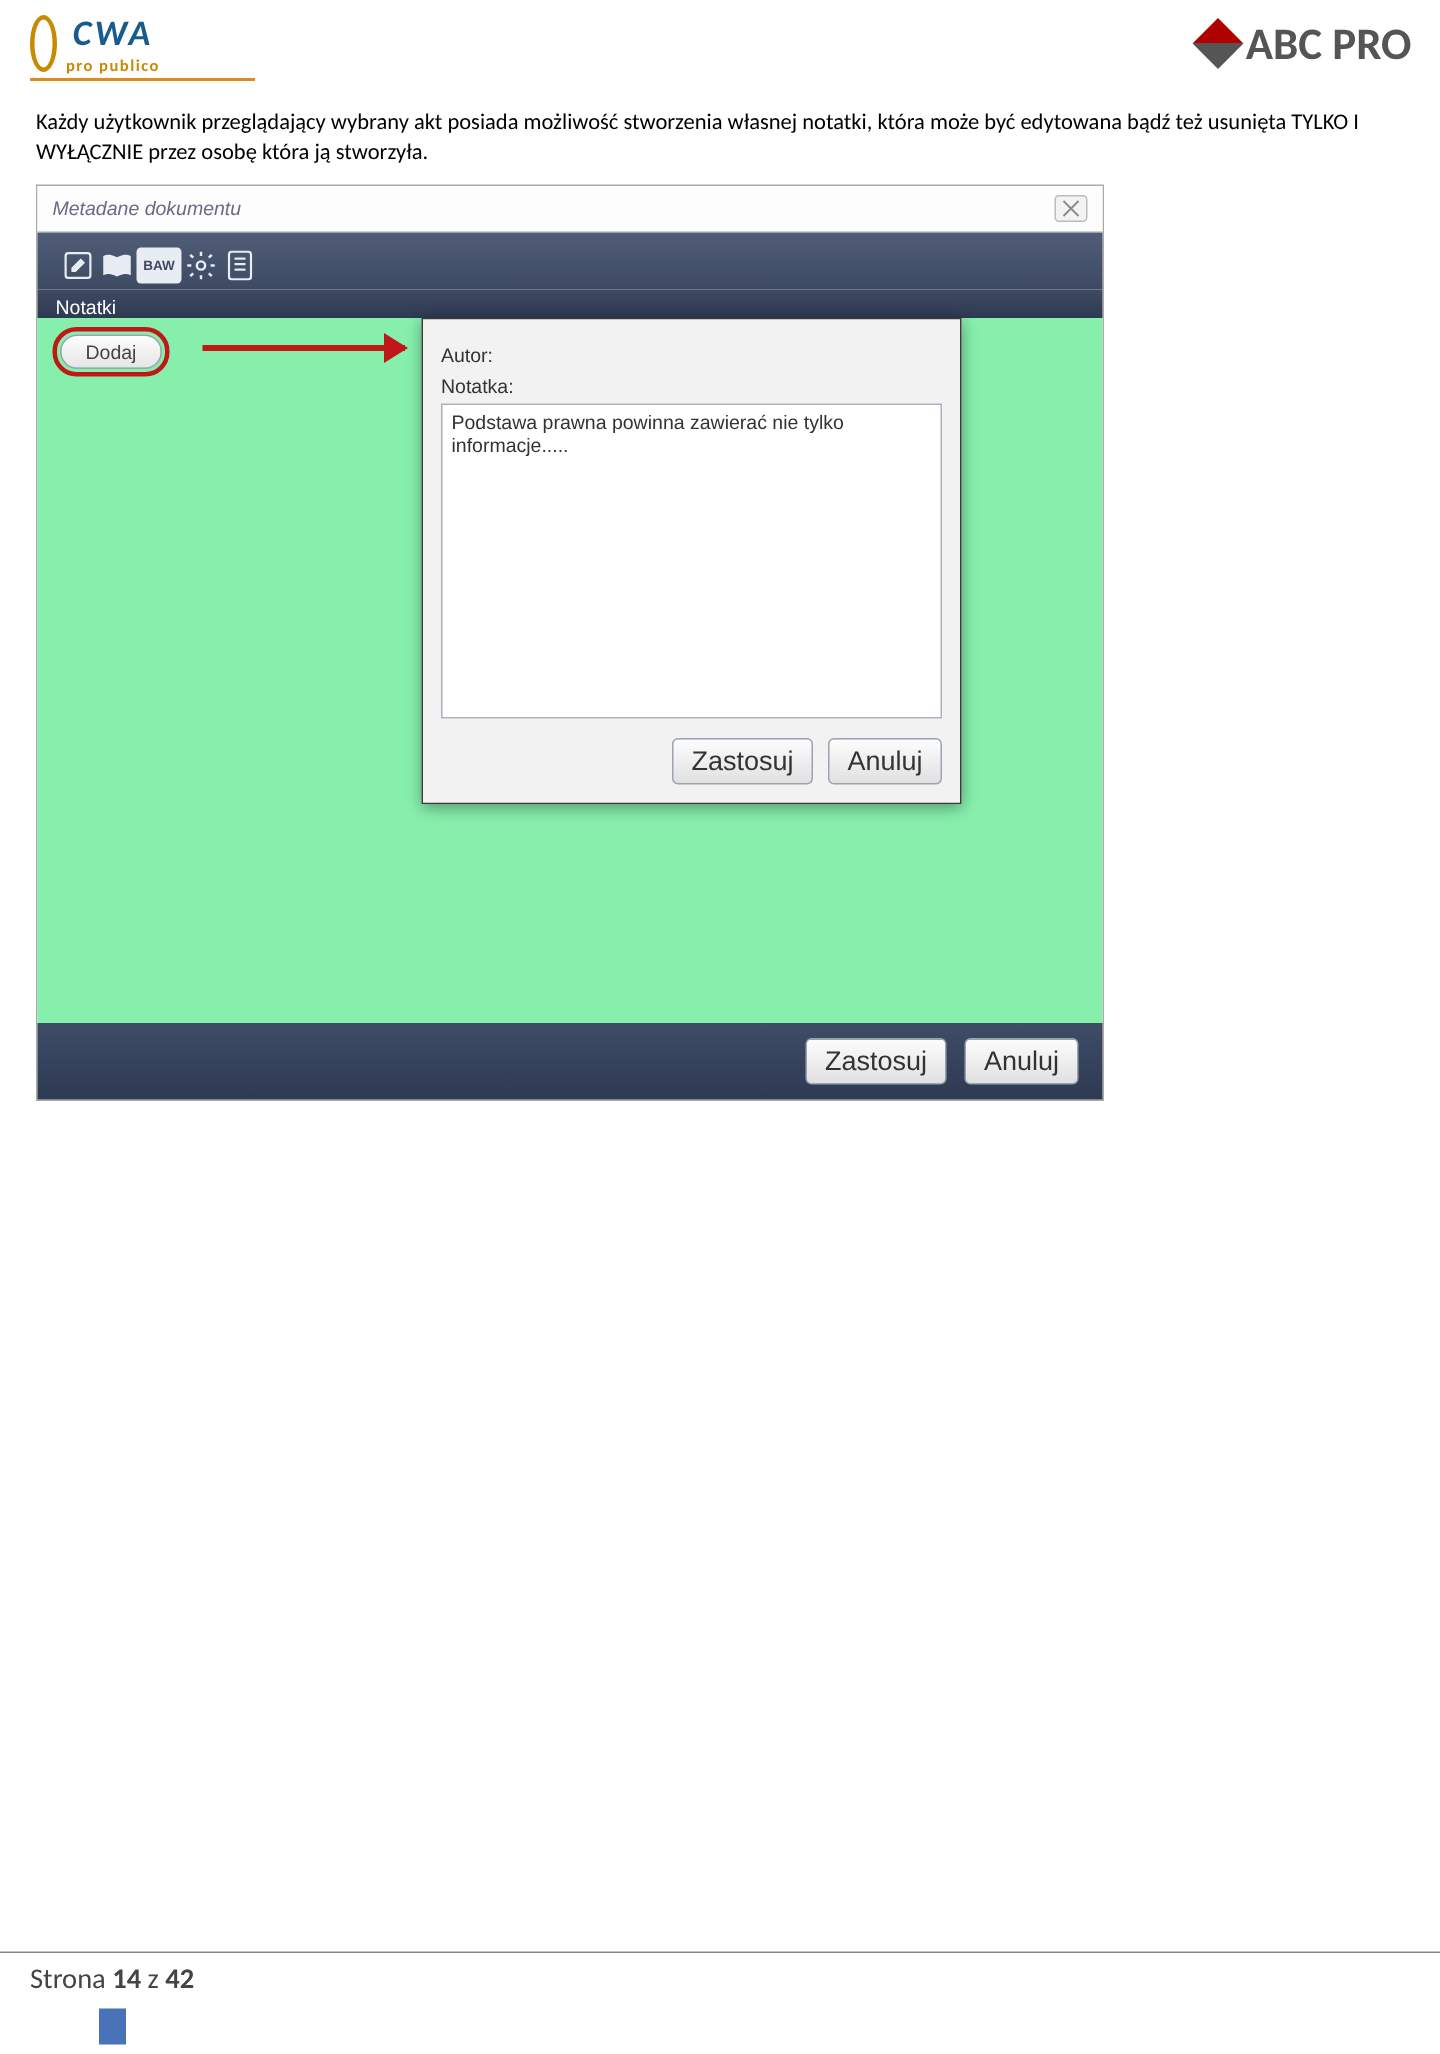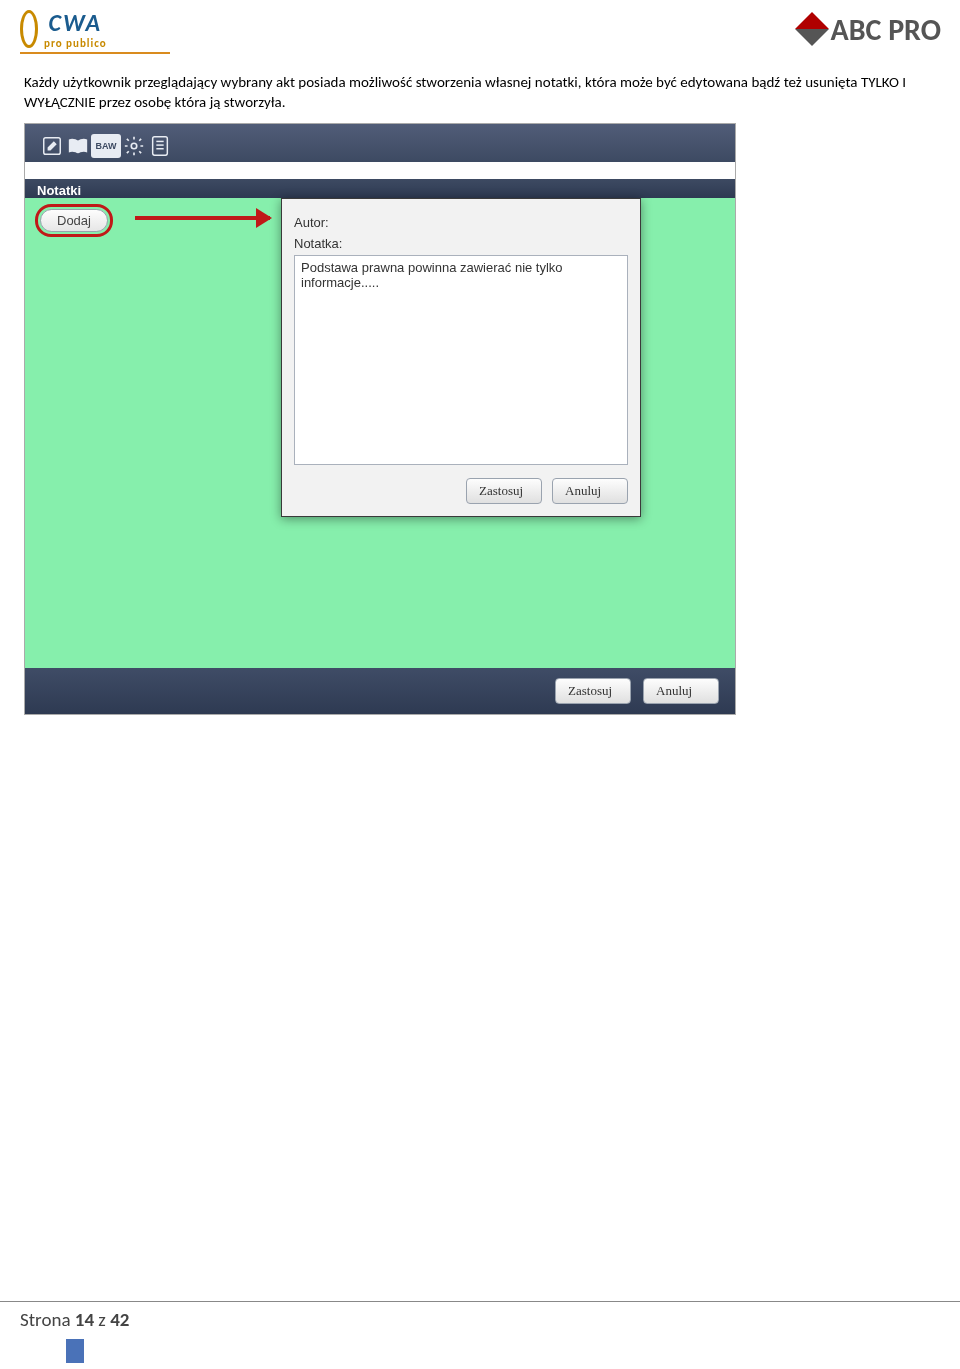--- a/index.html
+++ b/index.html
@@ -96,23 +96,22 @@
   }
   .tb-icon {
     width:26px;height:24px;
     display:flex;align-items:center;justify-content:center;
     color:#e8ecf3;
   }
   .ss-tabstrip {
     background: linear-gradient(#3d4a62,#2e3a52);
     padding:4px 12px 0 12px;
     color:#fff;
-    font-weight:bold;
+    font-weight:normal;
     font-size:13px;
-    margin-top:17px;
   }
   .ss-workspace {
     background:#86efac;
     padding:6px 10px 10px 10px;
     min-height:470px;
     position:relative;
   }
   .left-tabs {
     position:absolute;left:10px;top:6px;
     display:flex;flex-direction:column;gap:0;align-items:flex-start;
@@ -168,21 +167,21 @@
   }
   .iw-textarea {
     width:100%;height:210px;border:1px solid #aab1bc;background:#fff;
     padding:4px 6px;font-size:13px;font-family:inherit;color:#333;resize:none;
   }
   .iw-buttons { display:flex;justify-content:flex-end;gap:10px;padding-top:10px; }
   .btn {
     min-width:76px;padding:4px 12px;
     background:linear-gradient(#fdfdfd,#e0e0e0);
     border:1px solid #9aa3af;border-radius:4px;
-    font-size:13px;color:#333;text-align:left;font-family:Liberation Serif, serif;
+    font-size:18px;color:#333;text-align:left;
   }
   
   .ss-footerbar {
     background:linear-gradient(#3f4c66,#2e3a52);
     padding:10px 16px;
     display:flex;justify-content:flex-end;gap:12px;
   }
   
   .page-footer {
     position:absolute;bottom:0;left:0;right:0;
@@ -210,20 +209,28 @@
     <div class="abc-diamond"></div>
     <span>ABC PRO</span>
   </div>
 </div>
 <div class="header-underline"></div>
 
 <div class="body-text">Każdy użytkownik przeglądający wybrany akt posiada możliwość stworzenia własnej notatki, która może być edytowana bądź też usunięta TYLKO I WYŁĄCZNIE przez osobę która ją stworzyła.</div>
 
 <div class="screenshot-area">
 
+  <div class="ss-titlebar">
+    <span>Metadane dokumentu</span>
+    <div class="ss-close-sq">
+      <svg width="12" height="12" viewBox="0 0 12 12">
+          <path d="M1 1 L11 11 M11 1 L1 11" stroke="#888" stroke-width="1.2"></path>
+        </svg>
+    </div>
+  </div>
 
   <div class="ss-toolbar">
     <div class="tb-icon">
       <svg width="22" height="22" viewBox="0 0 24 24" fill="none" stroke="#e8ecf3" stroke-width="1.6">
           <rect x="3" y="3" width="18" height="18" rx="2"></rect>
           <path d="M8 14 L14 8 L16 10 L10 16 L8 16 Z" fill="#e8ecf3"></path>
         </svg>
     </div>
     <div class="tb-icon">
       <svg width="22" height="20" viewBox="0 0 24 20" fill="#e8ecf3">

